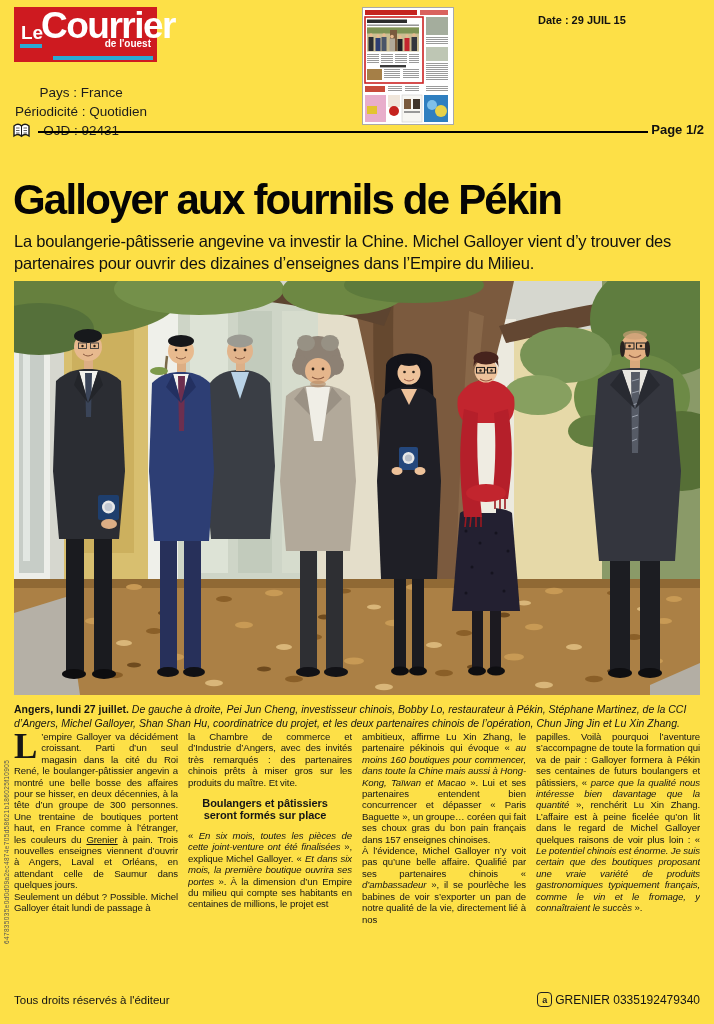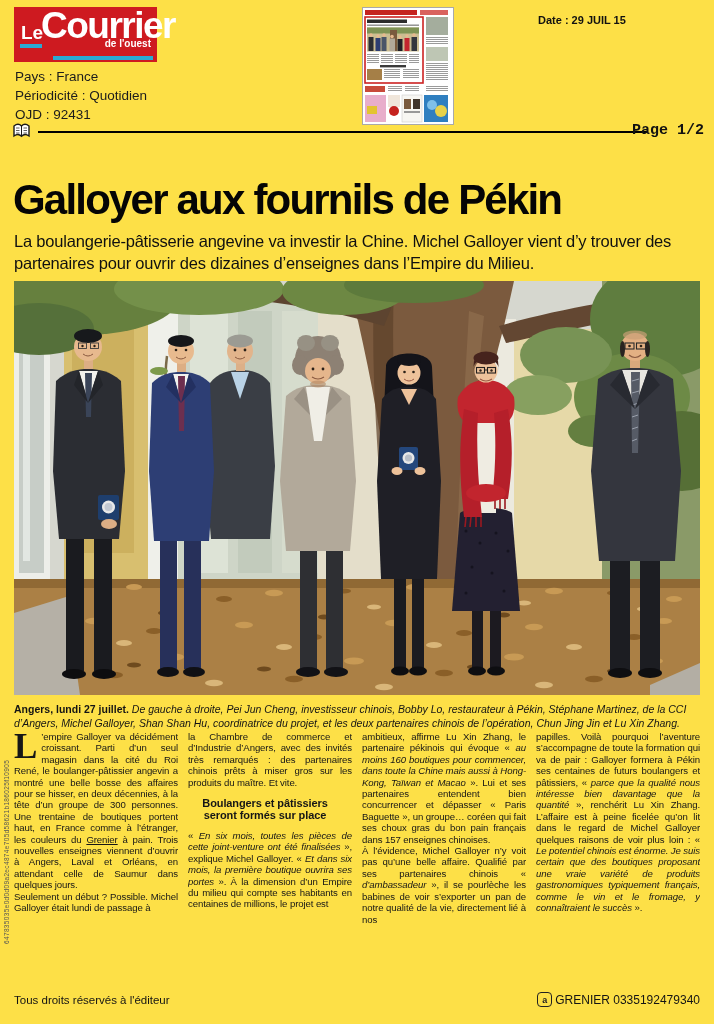--- a/index.html
+++ b/index.html
@@ -8,27 +8,27 @@
     font-family:"Liberation Sans",sans-serif;color:#111;overflow:hidden;
     margin:0 auto;
   }
   
   .logo{position:absolute;left:14px;top:7px;width:143px;height:55px;background:#ce1a20;color:#fff;}
   .logo .le{position:absolute;left:7px;top:15px;font-size:19px;font-weight:700;}
   .logo .le-bar{position:absolute;left:6px;top:37px;width:22px;height:4px;background:#2aa9d2;}
   .logo .courrier{position:absolute;left:27px;top:-2px;font-size:37px;font-weight:700;letter-spacing:-1.5px;}
   .logo .ouest{position:absolute;right:6px;top:31px;font-size:10px;font-weight:700;}
   .logo .ouest-bar{position:absolute;right:4px;bottom:2px;width:100px;height:4px;background:#2aa9d2;}
-  .meta{position:absolute;left:15px;top:67px;font-size:13.5px;line-height:19px;color:#1c1c1c;}
+  .meta{position:absolute;left:15px;top:83px;font-size:13.5px;line-height:19px;color:#1c1c1c;text-align:center;}
   .date-label{position:absolute;left:538px;top:14px;font-size:11px;font-weight:700;}
   .thumb{position:absolute;left:362px;top:7px;width:92px;height:118px;}
   .sep-row{position:absolute;left:0;top:121px;width:714px;height:20px;}
   .book-icon{position:absolute;left:12px;top:2px;}
   .sep-line{position:absolute;left:38px;top:10px;width:610px;border-top:2px solid #000;}
-  .page-num{position:absolute;right:10px;top:1px;font-size:15px;font-weight:700;font-family:Liberation Mono, monospace;}
+  .page-num{position:absolute;right:10px;top:1px;font-size:13px;font-weight:700;}
   
   .headline{position:absolute;left:13px;top:176px;width:690px;font-size:42px;font-weight:700;
     letter-spacing:-1.8px;color:#050505;}
   .standfirst{position:absolute;left:14px;top:230px;width:688px;font-size:16.5px;line-height:1.35;
     color:#101010;letter-spacing:-0.2px;}
   
   .photo{position:absolute;left:14px;top:281px;width:686px;height:414px;}
   .caption{position:absolute;left:14px;top:703px;width:686px;font-size:10.5px;line-height:13.5px;color:#141414;}
   
   .article{position:absolute;left:14px;top:731px;width:686px;height:196px;display:flex;gap:10px;}

